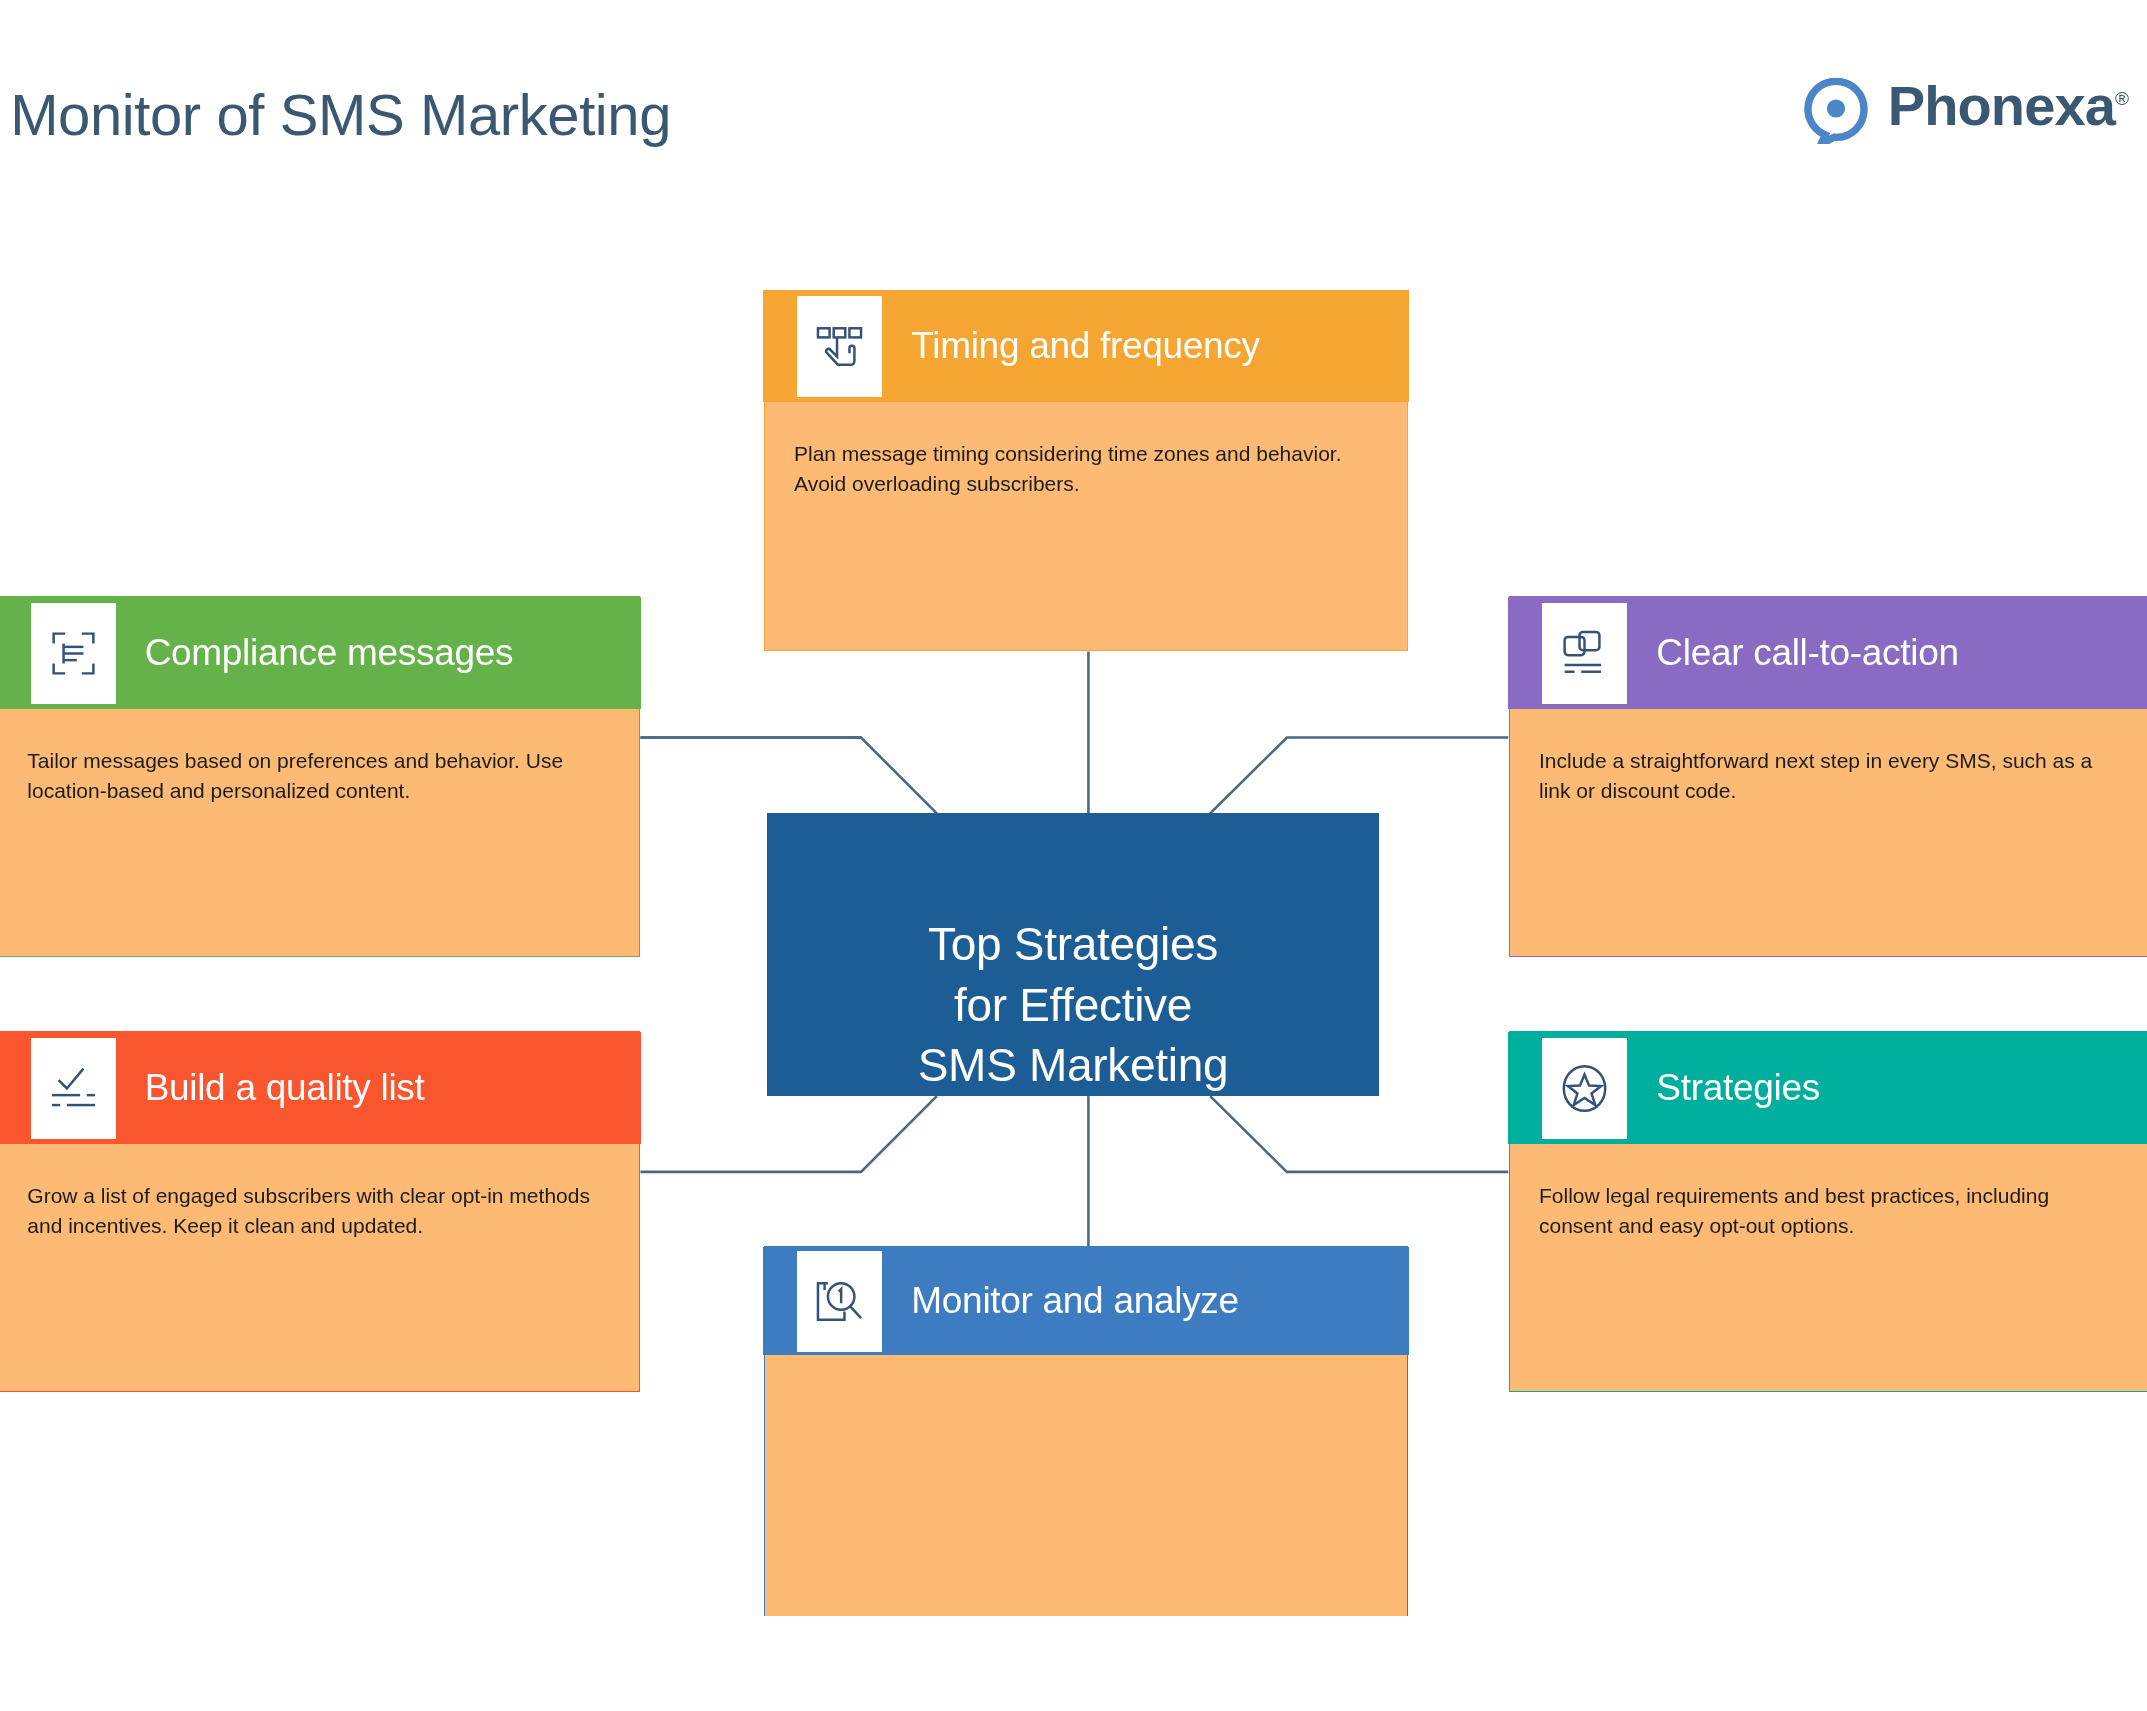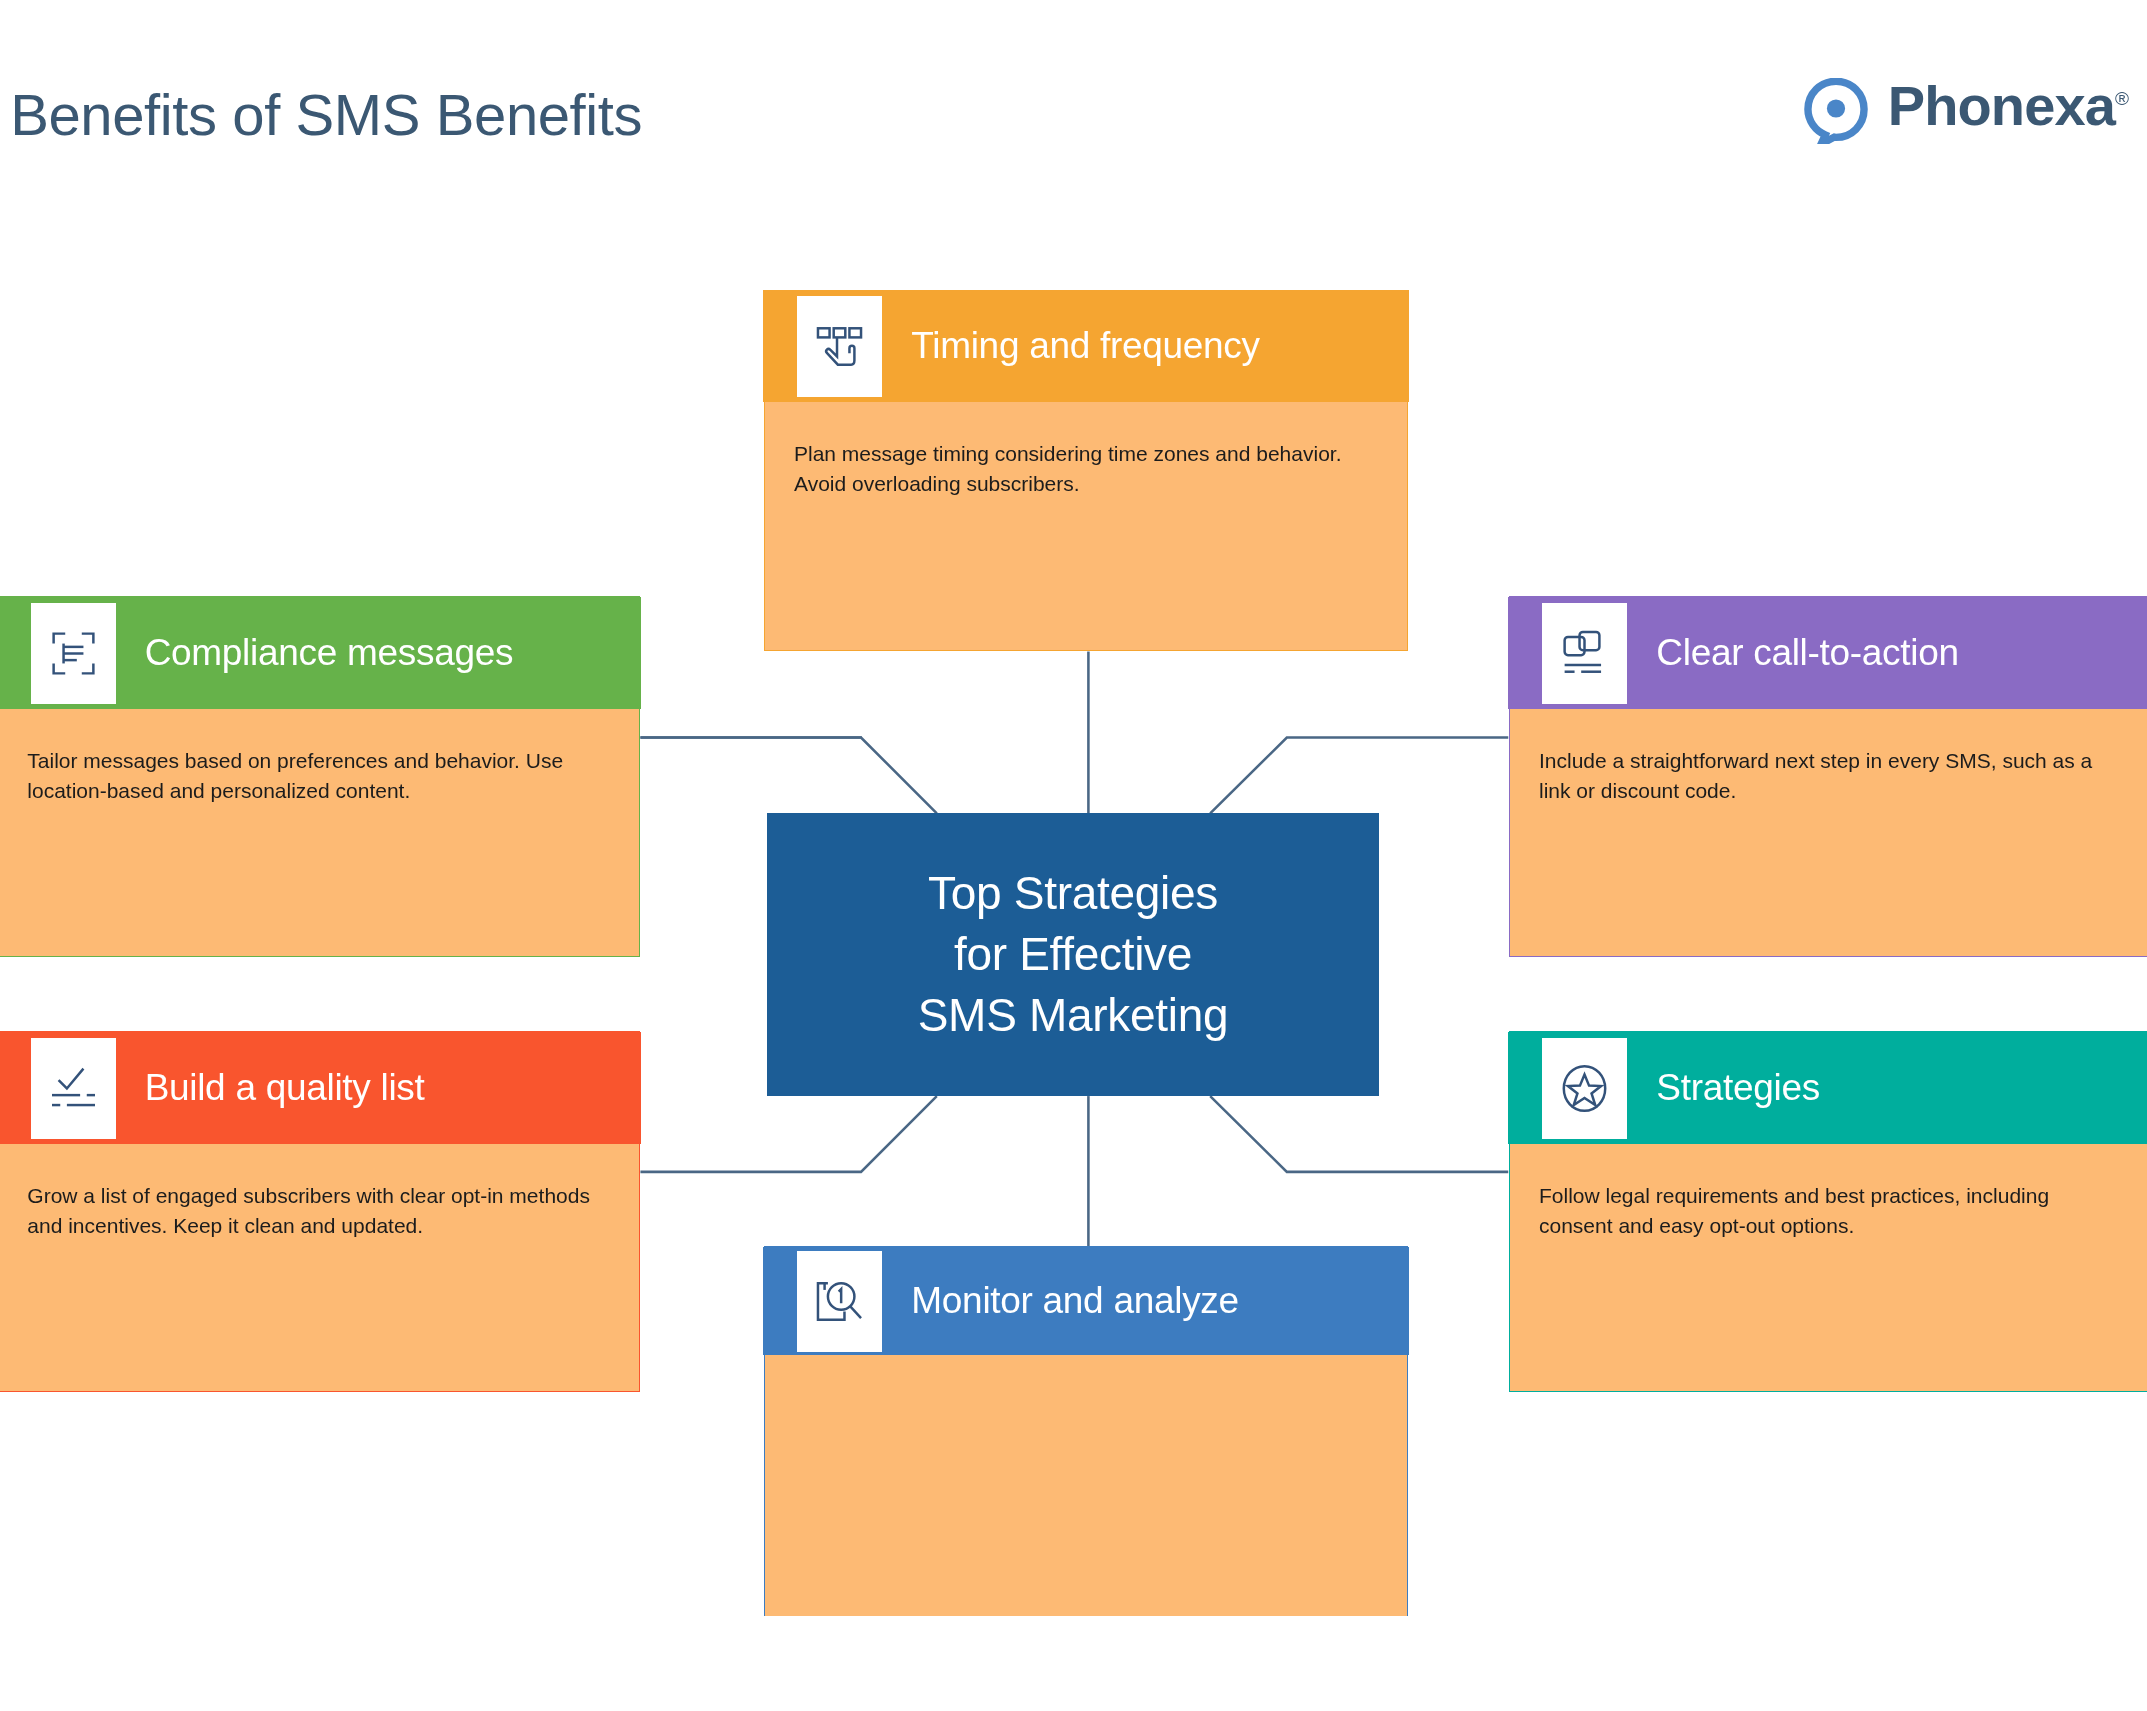--- a/index.html
+++ b/index.html
@@ -73,33 +73,33 @@
   #card-compliance{left:1509px;top:1031px;width:642px;height:361px;border:1.7px solid #00AE9D;border-right:none;}
   #card-compliance .head{background:#00AE9D;margin:0 -1.7px 0 -1.7px;height:112px;padding-left:34px;}
 
   #card-monitor{left:764px;top:1246px;width:644px;height:370px;border:1.7px solid #3D7CC0;border-bottom:none;}
   #card-monitor .head{background:#3D7CC0;margin:0 -1.7px 0 -1.7px;height:108px;padding-left:34px;}
 
   
   #center-box{
     position:absolute;left:767px;top:813px;width:612px;height:283px;
     background:#1C5D96;
-    display:flex;align-items:center;justify-content:center;
+    display:flex;align-items:flex-end;justify-content:center;
   }
   #center-box .ctext{
     color:#ffffff;font-size:46px;line-height:1.32;font-weight:400;
     text-align:center;white-space:pre-line;letter-spacing:-0.3px;
   }
 </style>
 </head>
 <body>
 
 <div class="canvas">
 
-  <div id="page-title">Benefits of SMS Benefits</div>
+  <div id="page-title">Monitor of SMS Marketing</div>
 
   <div id="brand">
     <span class="mark">
       <svg viewBox="0 0 80 80" xmlns="http://www.w3.org/2000/svg">
         <path d="M40 4 C21 4 6 19 6 38 C6 52 15 64 27 69 L22 80 L38 71.6 C39 71.8 39.5 72 40 72 C59 72 74 57 74 38 C74 19 59 4 40 4 Z" fill="none" stroke="#4A86C8" stroke-width="9"></path>
         <circle cx="40" cy="37" r="11" fill="#4A86C8"></circle>
       </svg>
     </span>
     <span class="wordmark"><span>Phonexa</span><span class="reg">®</span></span>
   </div>

